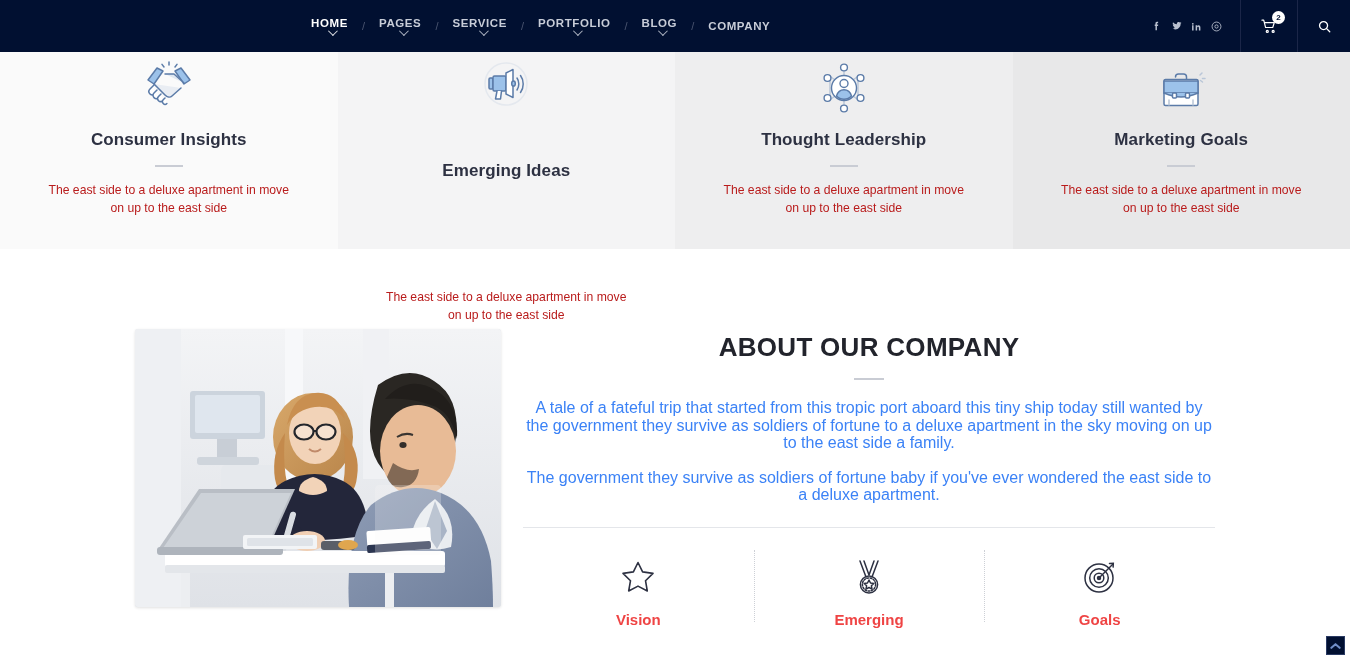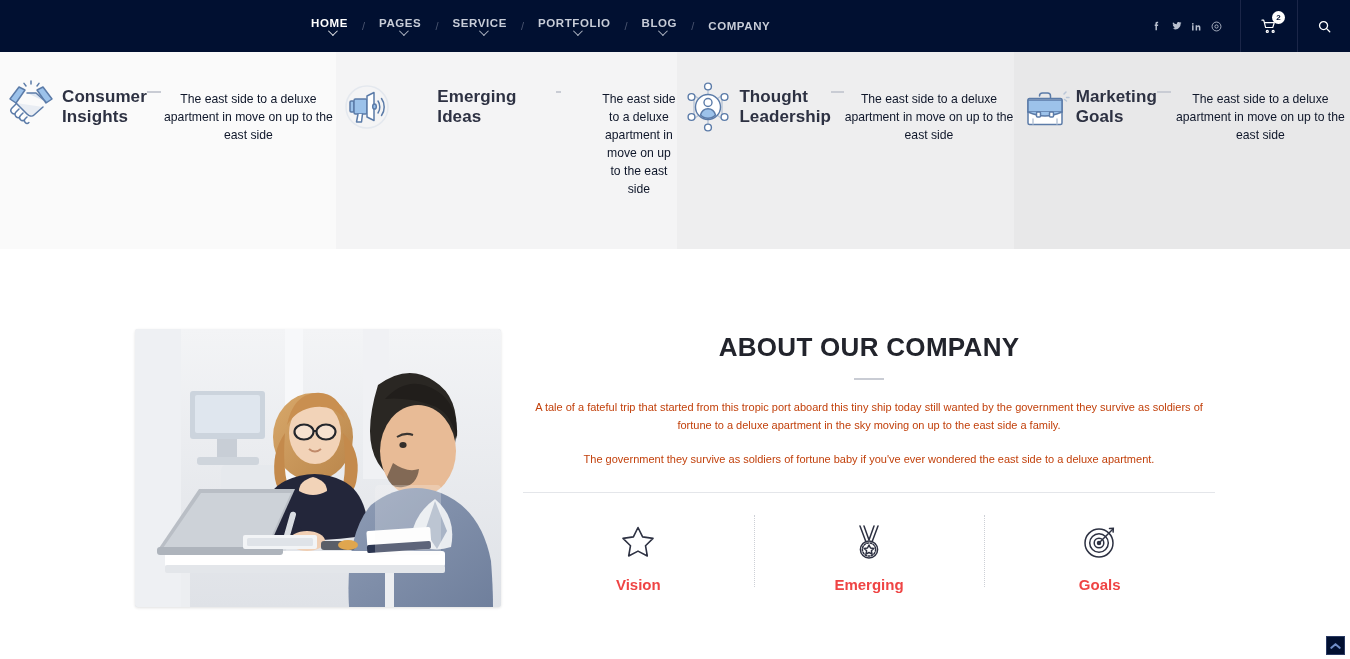--- a/index.html
+++ b/index.html
@@ -84,22 +84,22 @@
     cursor:pointer;
   }
 
   
   .features {
     display:flex; width:100%;
     height:197px;
   }
   .feature {
     flex:1 1 25%;
-    display:flex; flex-direction:row; align-items:flex-start;
-    padding-top:24px;
+    display:flex; flex-direction:column; align-items:center;
+    padding-top:5px;
     position:relative;
   }
   .feature-icon {
     height:62px;
     display:flex; align-items:center; justify-content:center;
   }
   .feature-title {
     margin-top:11px;
     font-size:17px;
     font-weight:700;
@@ -108,21 +108,21 @@
   }
   .feature-rule {
     width:28px; height:2px;
     background:#c9ccd4;
     margin-top:15px;
   }
   .feature-desc {
     margin-top:14px;
     font-size:12.2px;
     line-height:18px;
-    color:#0f172a;
+    color:#b91c1c;
     text-align:center;
     max-width:248px;
   }
 
   
   .about {
     display:flex;
     padding:80px 0 0 0;
     background:#ffffff;
   }
@@ -150,23 +150,23 @@
     color:#22242c;
     letter-spacing:.3px;
   }
   .about-rule {
     width:30px; height:2px;
     background:#c9ccd4;
     margin:15px auto 0;
   }
   .about-para {
     margin-top:19px;
-    font-size:11px;
+    font-size:16px;
     line-height:17.6px;
-    color:#c2410c;
+    color:#3b82f6;
     text-align:center;
   }
   .about-para + .about-para { margin-top:17px; }
 
   .about-hr {
     margin-top:23px;
     height:1px; background:#e4e6ea;
     width:100%;
   }
 

